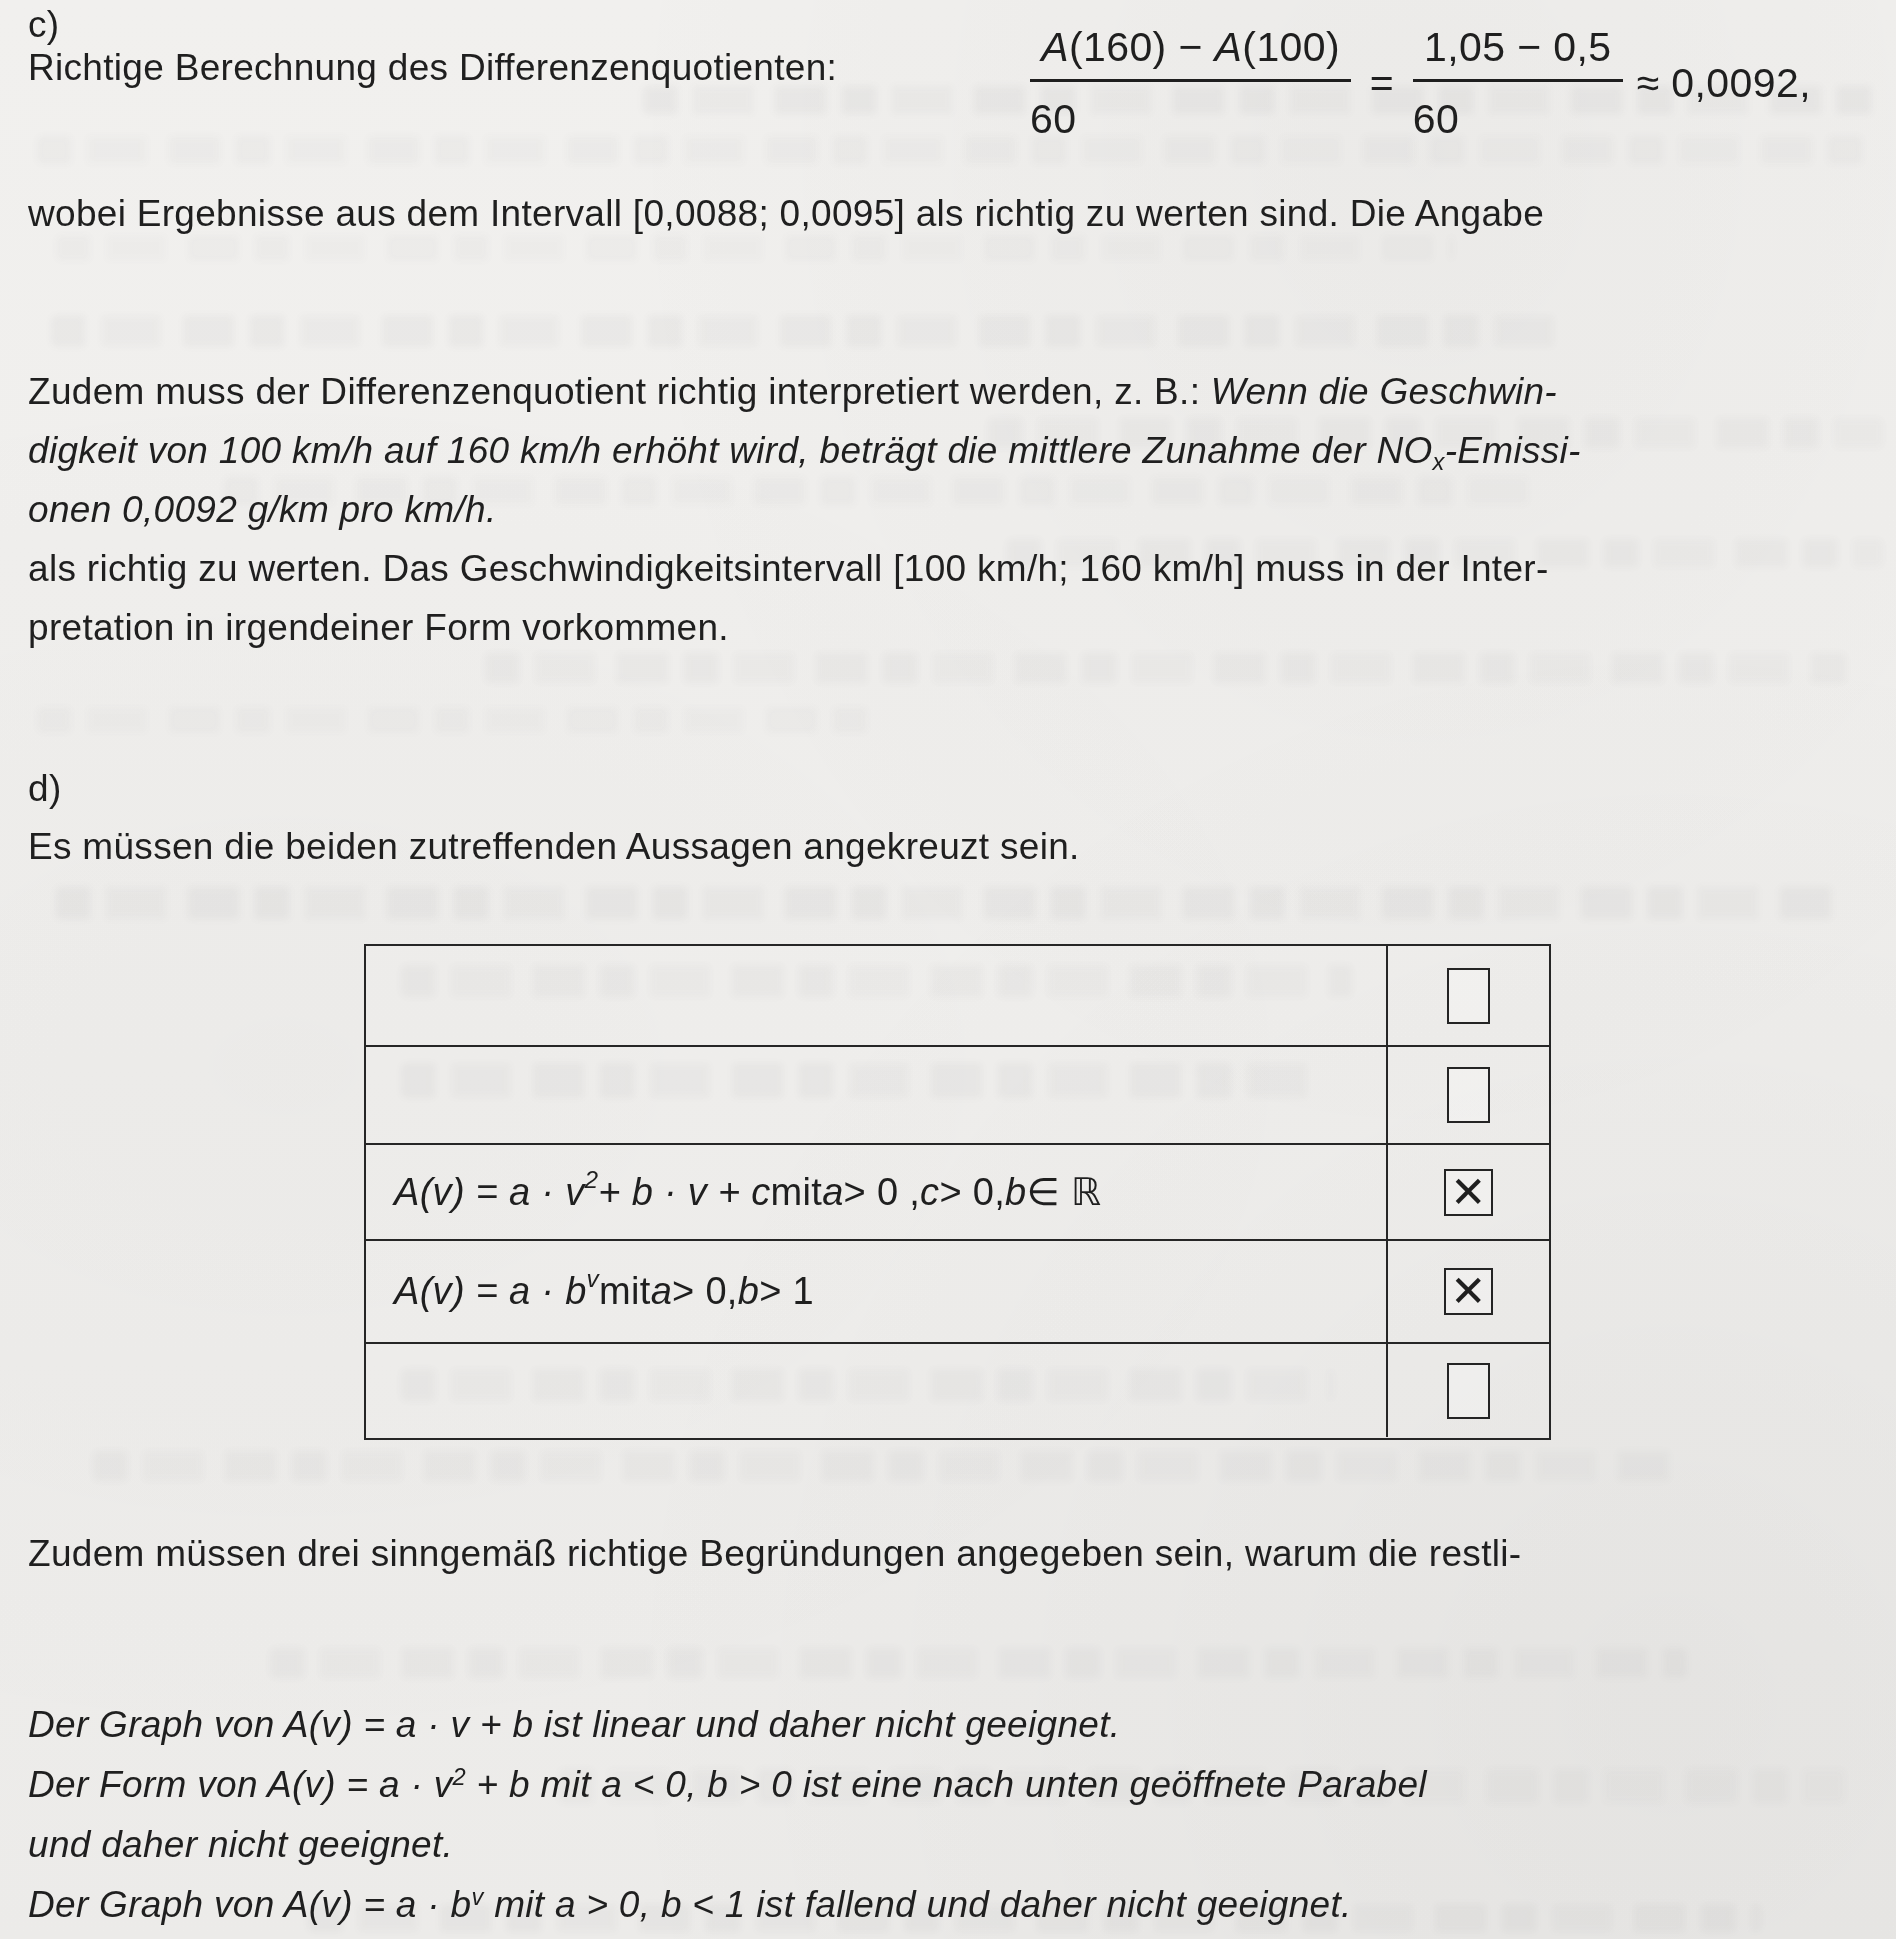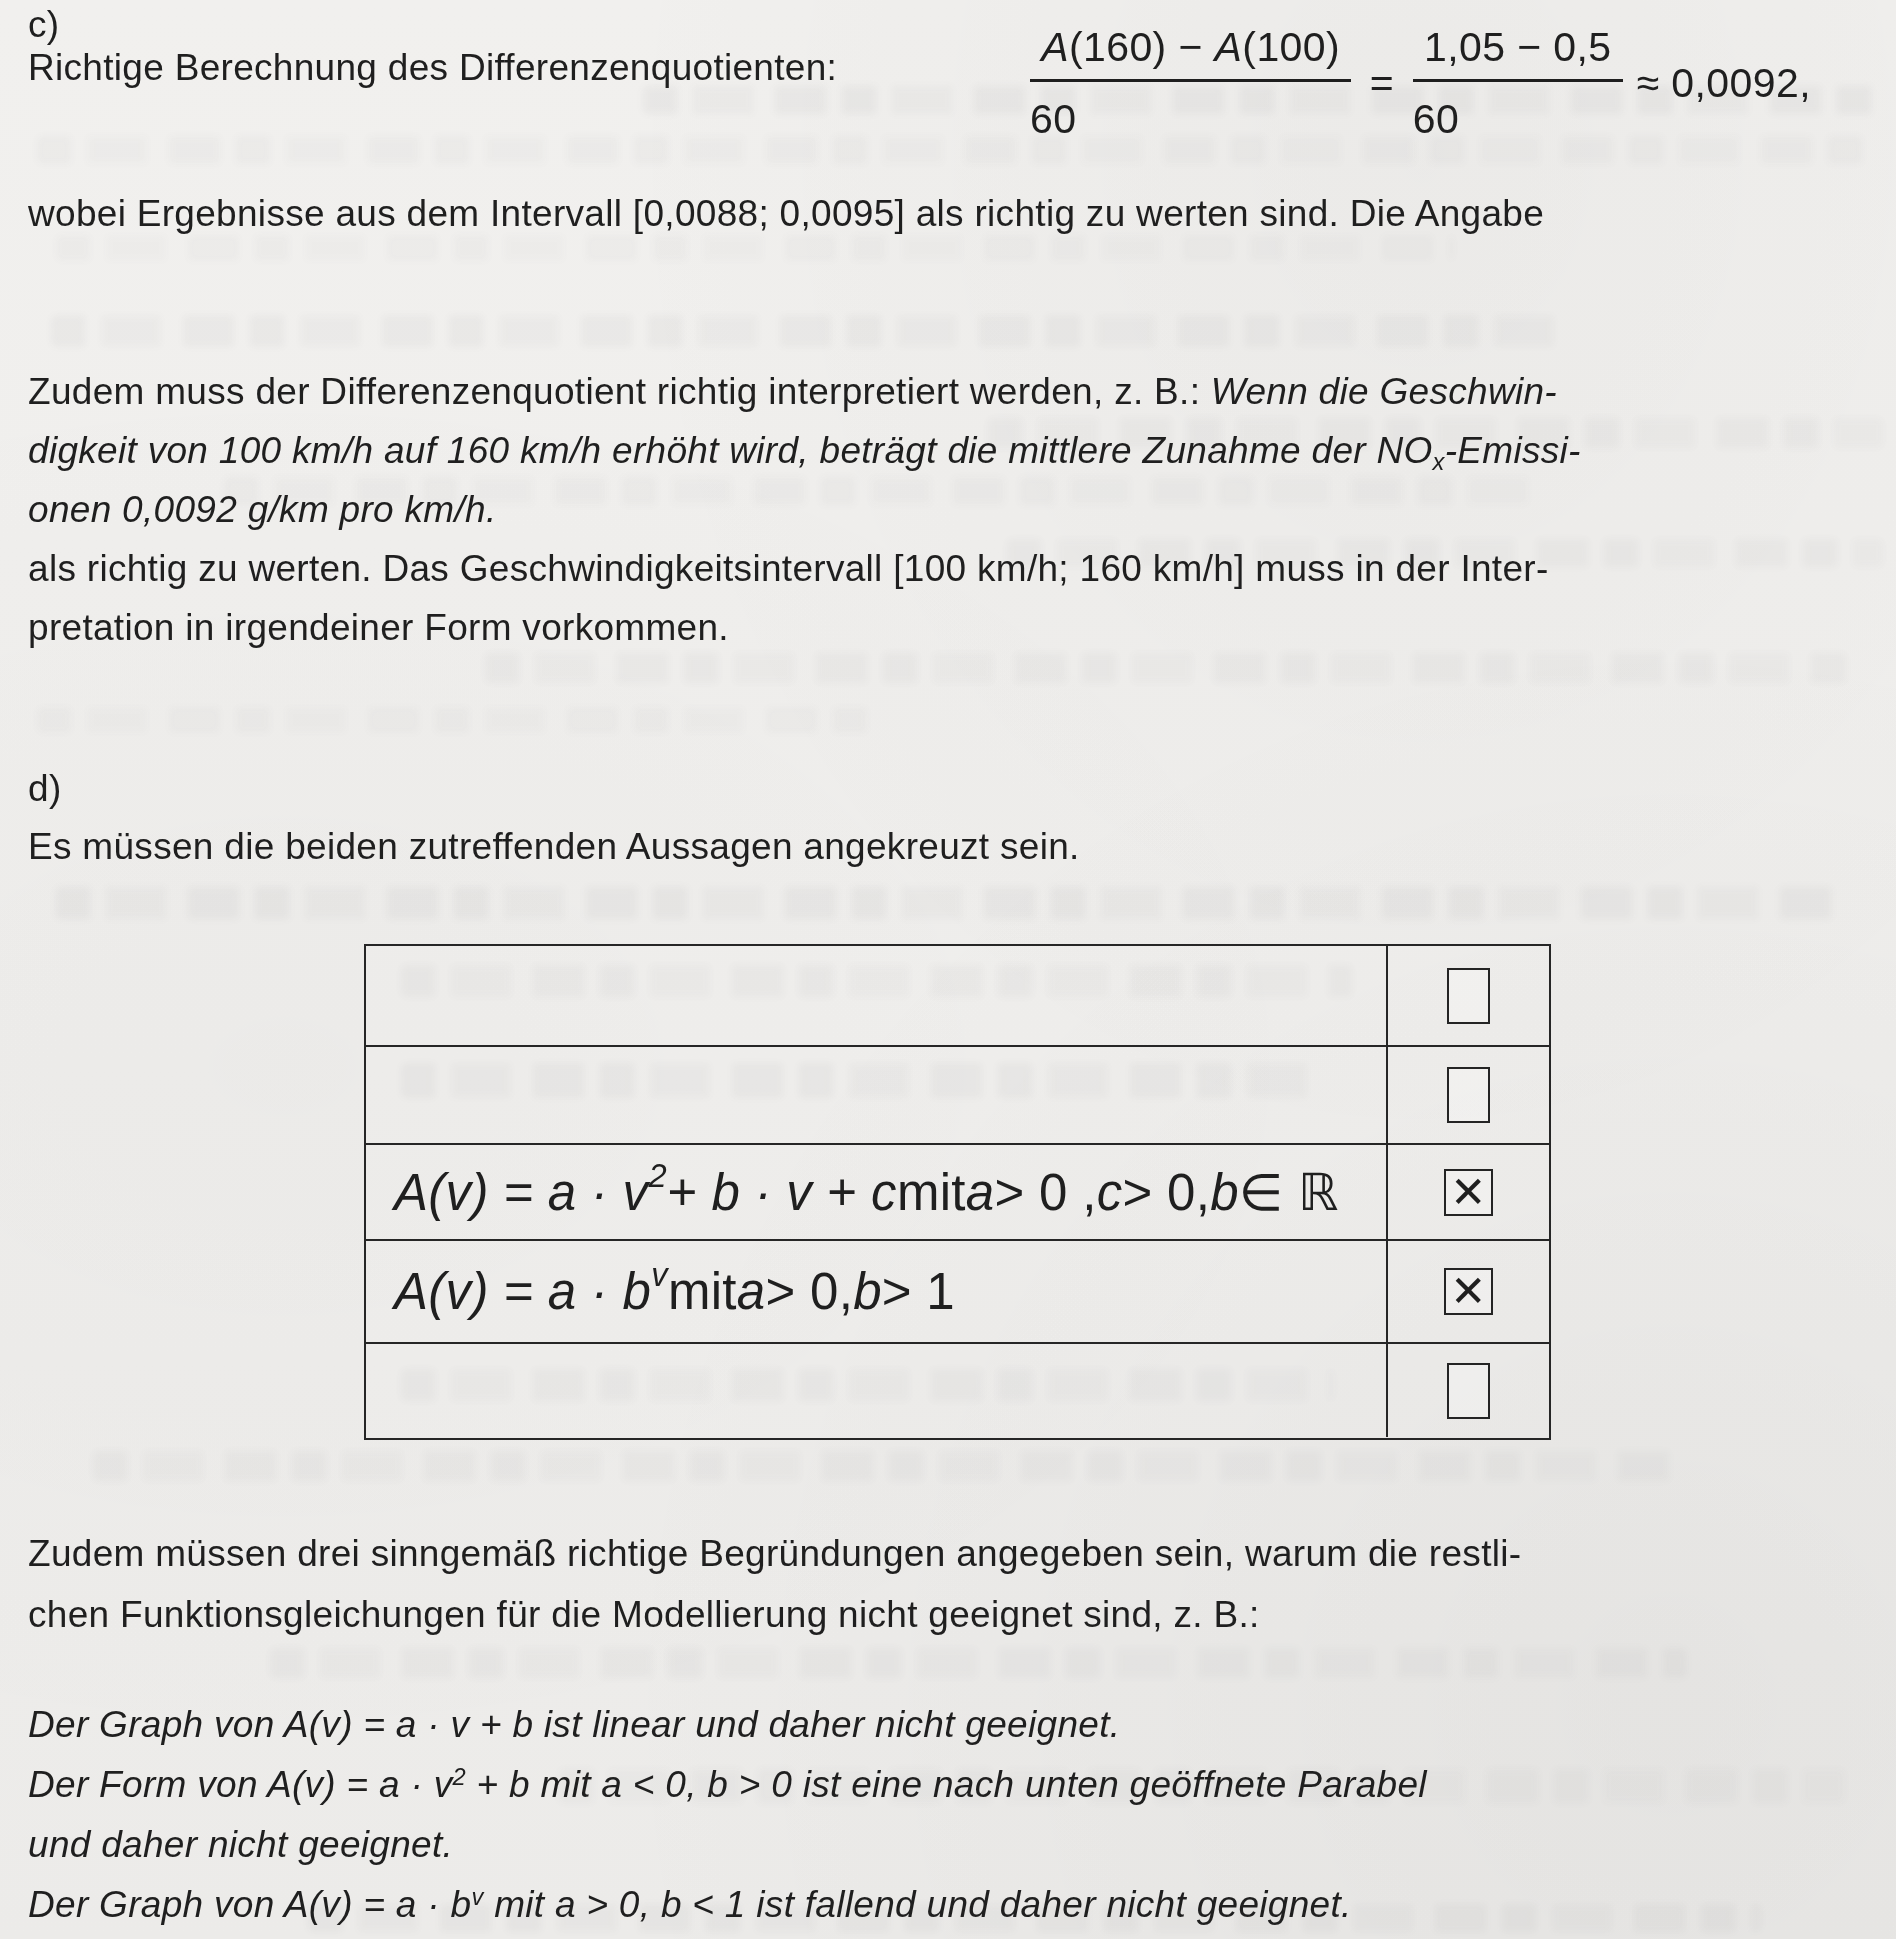--- a/index.html
+++ b/index.html
@@ -54,21 +54,21 @@
   
   .s-table{
     position:absolute;left:364px;top:944px;width:1187px;height:496px;
     border:2.8px solid #262626;box-sizing:border-box;
     display:grid;grid-template-rows:99px 98px 96px 103px 95px;
     background:rgba(255,255,255,0.06);
   }
   .t-row{display:grid;grid-template-columns:1020px 1fr;box-sizing:border-box;}
   .t-row + .t-row{border-top:2.8px solid #262626;}
   .t-cell{box-sizing:border-box;}
-  .t-cell.text{display:flex;align-items:center;padding-left:28px;font-size:51px;white-space:nowrap;}
+  .t-cell.text{display:flex;align-items:center;padding-left:28px;font-size:38px;white-space:nowrap;}
   .t-cell.box{border-left:2.8px solid #262626;display:flex;align-items:center;justify-content:center;}
   .checkbox{
     width:39px;height:52px;border:2.8px solid #242424;box-sizing:content-box;
     display:flex;align-items:center;justify-content:center;
     font-size:43px;line-height:1;color:#1f1f1f;background:rgba(255,255,255,0.25);
   }
   .checkbox.checked{width:45px;height:43px;}
 </style>
 </head>
 <body>
@@ -171,21 +171,20 @@
     <div class="t-row">
       <div class="t-cell text"></div>
       <div class="t-cell box">
           <span class="checkbox"></span>
         </div>
     </div>
   </div>
 
   <div class="abs para-beg" style="left:28px;top:1523px;">
     <div class="ln">Zudem müssen drei sinngemäß richtige Begründungen angegeben sein, warum die restli-</div>
-    <div class="ln">chen Funktionsgleichungen für die Modellierung nicht geeignet sind, z. B.:</div>
   </div>
 
   <div class="abs examples" style="left:28px;top:1695px;">
     <div class="ln"><span class="it">Der Graph von A(v) = a · v + b ist linear und daher nicht geeignet.</span></div>
     <div class="ln"><span class="it">Der Form von A(v) = a · v</span><sup class="it">2</sup><span class="it"> + b mit a &lt; 0, b &gt; 0 ist eine nach unten geöffnete Parabel</span></div>
     <div class="ln"><span class="it">und daher nicht geeignet.</span></div>
     <div class="ln"><span class="it">Der Graph von A(v) = a · b</span><sup class="it">v</sup><span class="it"> mit a &gt; 0, b &lt; 1 ist fallend und daher nicht geeignet.</span></div>
   </div>
 
 </div>

